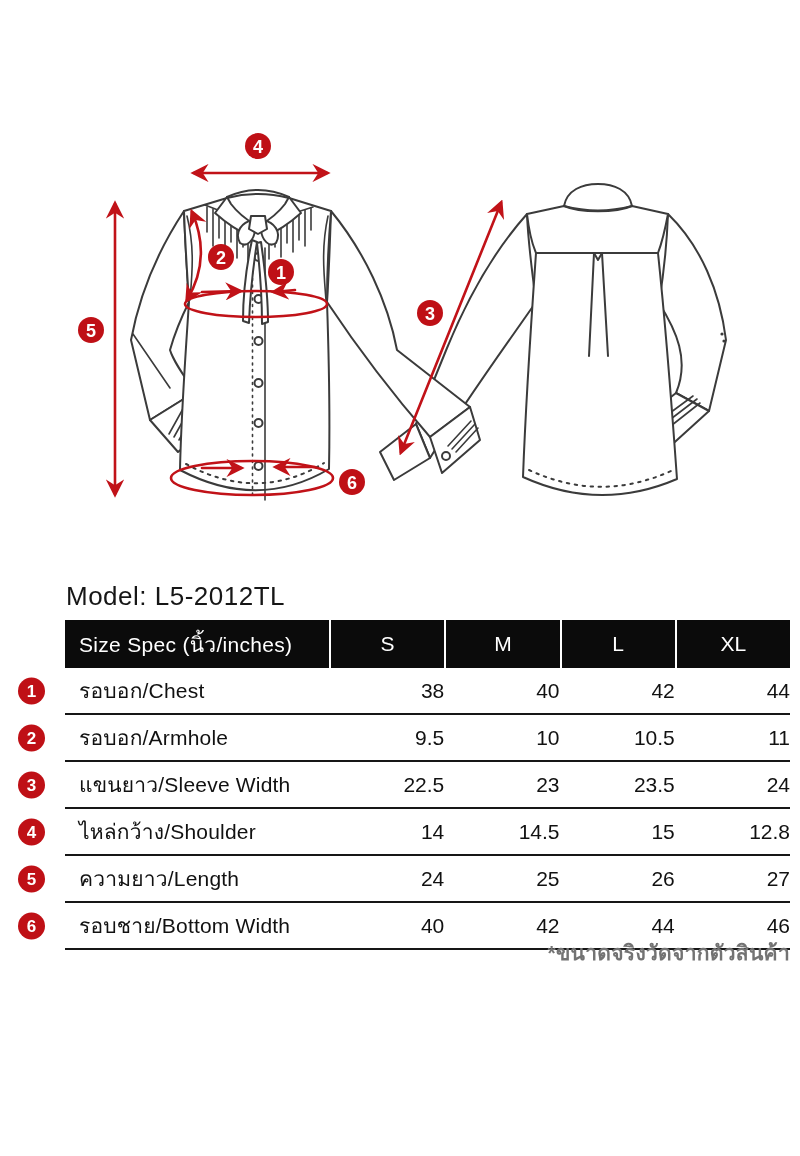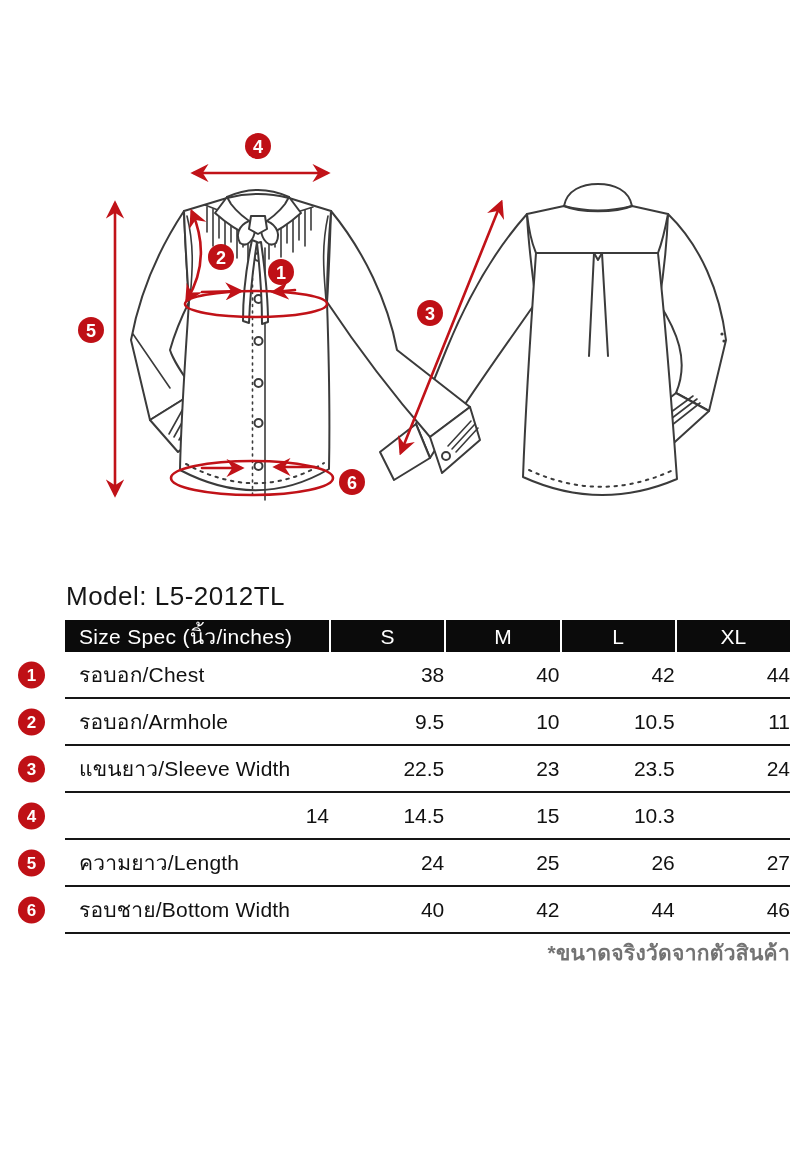--- a/index.html
+++ b/index.html
@@ -4,21 +4,21 @@
 <style>
   html,body{margin:0;padding:0;background:#ffffff;}
   body{font-family:"Liberation Sans", sans-serif; -webkit-font-smoothing:antialiased;}
   .canvas{position:relative;width:800px;height:1156px;background:#fff;overflow:hidden;}
 
   .diagram-svg{position:absolute;top:0;left:0;}
 
   .model-label{position:absolute;top:581px;left:66px;font-size:26px;color:#161616;letter-spacing:0.5px;}
 
   .size-table{position:absolute;top:620px;left:65px;width:725px;font-size:21px;color:#111;}
-  .thead{display:grid;grid-template-columns:264px 1fr 1fr 1fr 1fr;background:#0b0b0b;color:#fff;height:32px;align-items:center;}
+  .thead{display:grid;grid-template-columns:264px 1fr 1fr 1fr 1fr;background:#0b0b0b;color:#fff;height:48px;align-items:center;}
   .thead .hlabel{padding-left:14px;letter-spacing:0.3px;}
   .thead .hsize{text-align:center;border-left:2px solid #ffffff;height:100%;display:flex;align-items:center;justify-content:center;}
   .trow{position:relative;display:grid;grid-template-columns:264px 1fr 1fr 1fr 1fr;height:45px;align-items:center;border-bottom:2px solid #161616;}
   .trow .rlabel{padding-left:14px;letter-spacing:0.2px;}
   .trow .val{text-align:right;}
   .rownum{position:absolute;left:-47px;top:50%;transform:translateY(-50%);width:27px;height:27px;border-radius:50%;
           background:#bf1016;color:#fff;font-size:17px;font-weight:bold;line-height:27px;text-align:center;}
 
   .footnote{position:absolute;top:936px;left:65px;width:725px;text-align:right;font-size:21px;font-weight:bold;color:#737373;letter-spacing:0.3px;}
 </style>
@@ -208,24 +208,25 @@
       <span class="rownum">3</span>
       <div class="rlabel">แขนยาว/Sleeve Width</div>
       <div class="val">22.5</div>
       <div class="val">23</div>
       <div class="val">23.5</div>
       <div class="val">24</div>
     </div>
 
     <div class="trow">
       <span class="rownum">4</span>
+      <div class="rlabel">ไหล่กว้าง/Shoulder</div>
       <div class="val">14</div>
       <div class="val">14.5</div>
       <div class="val">15</div>
-      <div class="val">10.3</div>
+      <div class="val">12.8</div>
     </div>
 
     <div class="trow">
       <span class="rownum">5</span>
       <div class="rlabel">ความยาว/Length</div>
       <div class="val">24</div>
       <div class="val">25</div>
       <div class="val">26</div>
       <div class="val">27</div>
     </div>

